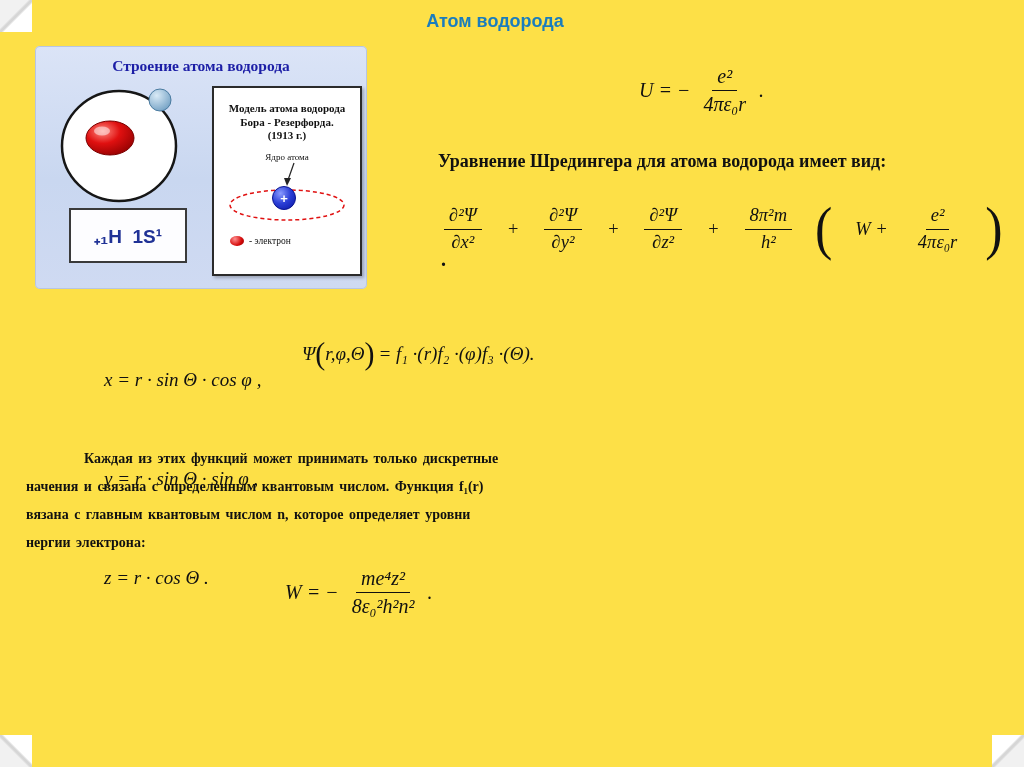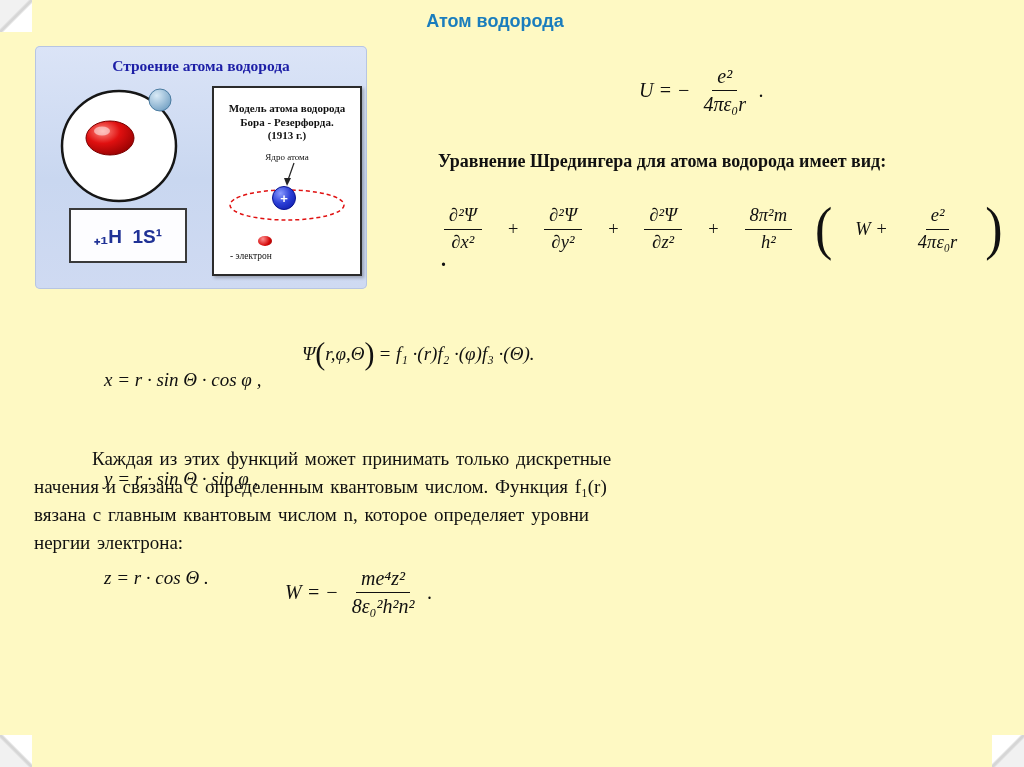--- a/index.html
+++ b/index.html
@@ -1,18 +1,18 @@
 <!DOCTYPE html>
 <html lang="ru"><head>
 <meta charset="utf-8">
 <style>
   * { margin:0; padding:0; box-sizing:border-box; }
   body { background:#ffffff; }
   .slide {
-    position:relative; width:1024px; height:767px; background:#fef9c3;
+    position:relative; width:1024px; height:767px; background:#fde047;
     font-family:"Liberation Serif", serif; color:#111; overflow:hidden;
   }
   
   .corner { position:absolute; width:32px; height:32px; pointer-events:none; }
   .c-tl { top:0; left:0;  background:linear-gradient(135deg,#f1f1f1 0 44%,#d6d6d6 48% 52%,#ffffff 56%); }
   .c-bl { bottom:0; left:0;  background:linear-gradient(45deg,#f1f1f1 0 44%,#d6d6d6 48% 52%,#ffffff 56%); }
   .c-br { bottom:0; right:0; background:linear-gradient(315deg,#f1f1f1 0 44%,#d6d6d6 48% 52%,#ffffff 56%); }
 
   .title {
     position:absolute; top:11px; left:0; width:990px; text-align:center;
@@ -39,21 +39,21 @@
     font-family:"Liberation Sans", sans-serif; font-weight:bold; font-size:19px;
     color:#203296; white-space:pre;text-align:center;
   }
   .model-card {
     position:absolute; left:177px; top:40px; width:150px; height:190px;
     background:#ffffff; border:2px solid #2b2b2b; box-shadow:2px 2px 3px rgba(0,0,0,0.25);
   }
   .model-title { text-align:center; font-weight:bold; font-size:11px; line-height:13.5px; padding-top:14px; }
   .nucleus-label { position:absolute; top:64px; left:0; width:100%; text-align:center; font-size:9px; }
   .model-svg { position:absolute; left:0px; top:74px; }
-  .legend { position:absolute; left:16px; top:148px; display:flex; align-items:flex-end; gap:5px; font-size:9.5px;flex-direction:column; }
+  .legend { position:absolute; left:16px; top:148px; display:flex; align-items:flex-start; gap:5px; font-size:9.5px; }
   .red-dot {
     width:14px; height:10px; border-radius:50%;
     background:radial-gradient(circle at 35% 30%, #ff8f8f, #d40808 60%, #8e0000);
   }
 
   
   .formula { position:absolute; display:flex; align-items:center; font-style:italic; }
   .frac { display:inline-flex; flex-direction:column; align-items:center; margin:0 4px; }
   .frac .num { padding:0 5px 2px; border-bottom:1.5px solid #111; line-height:1.15; white-space:pre; }
   .frac .den { padding:2px 5px 0; line-height:1.15; white-space:pre; }
@@ -67,22 +67,22 @@
   .f-schrod    { left:440px; top:190px; height:78px; font-size:18.5px;gap:17px; }
   .f-energy    { left:281px; top:561px; height:62px; font-size:20px; }
   .f-psi       { left:302px; top:334px; height:40px; font-size:19px; }
   .intro {
     position:absolute; left:438px; top:151px;
     font-weight:bold; font-size:18px; font-style:normal;
   }
   .stray-period { position:absolute; left:441px; top:248px; font-size:20px; font-weight:bold; }
   .coords { position:absolute; left:104px; top:297px; font-size:19px; font-style:italic; line-height:33px; white-space:pre; }
   .para {
-    position:absolute; left:34px; top:445px; width:710px;
-    font-weight:normal; font-size:19px; line-height:28px; word-spacing:2px;
+    position:absolute; left:26px; top:445px; width:710px;
+    font-weight:bold; font-size:14px; line-height:28px; word-spacing:2px;
   }
   .para .line1 { text-indent:58px; }
 </style>
 </head>
 <body>
 
 <div class="slide">
 
   <div class="corner c-tl"></div>
   <div class="corner c-bl"></div>

